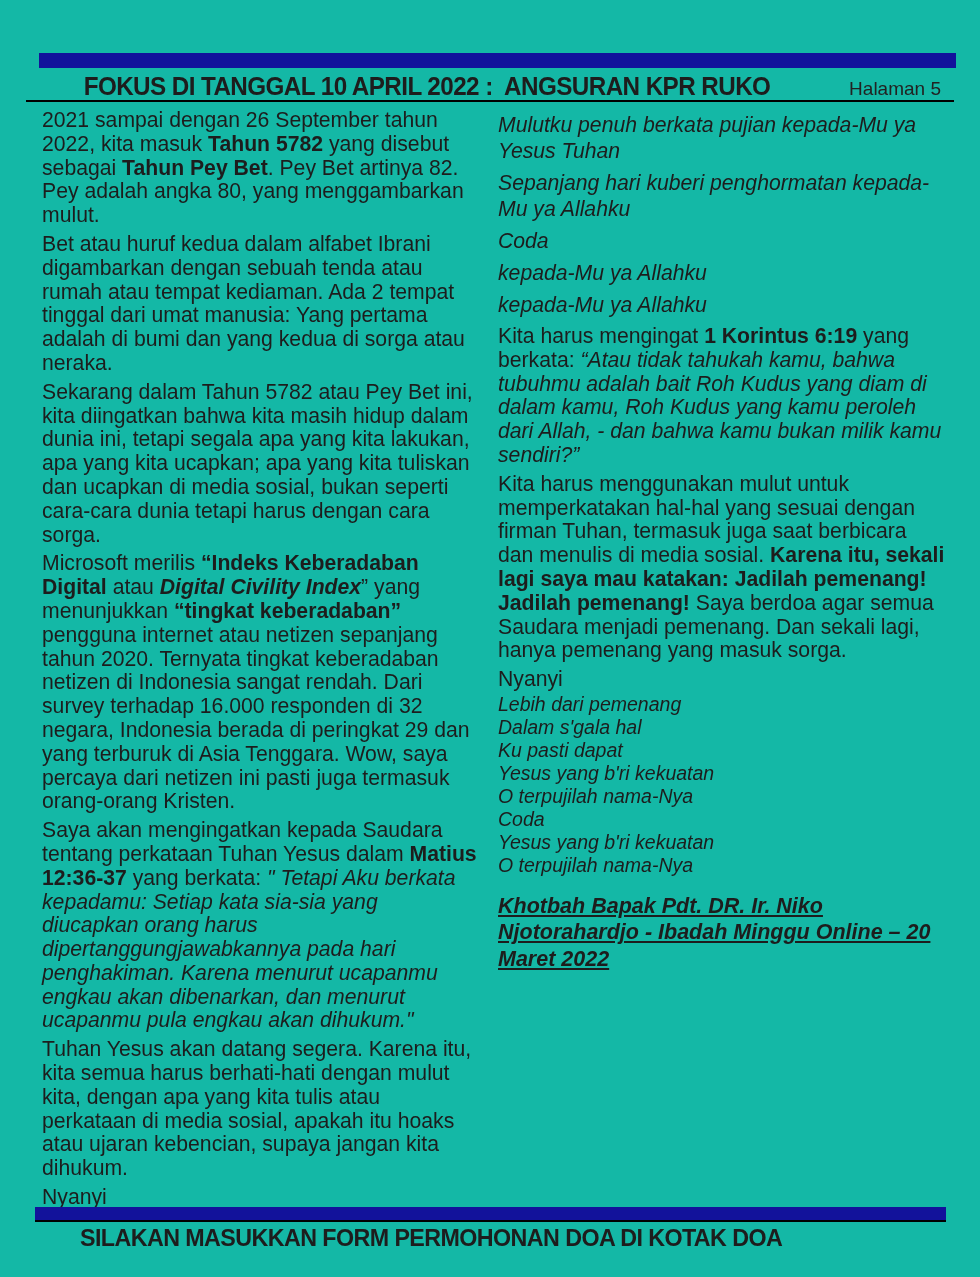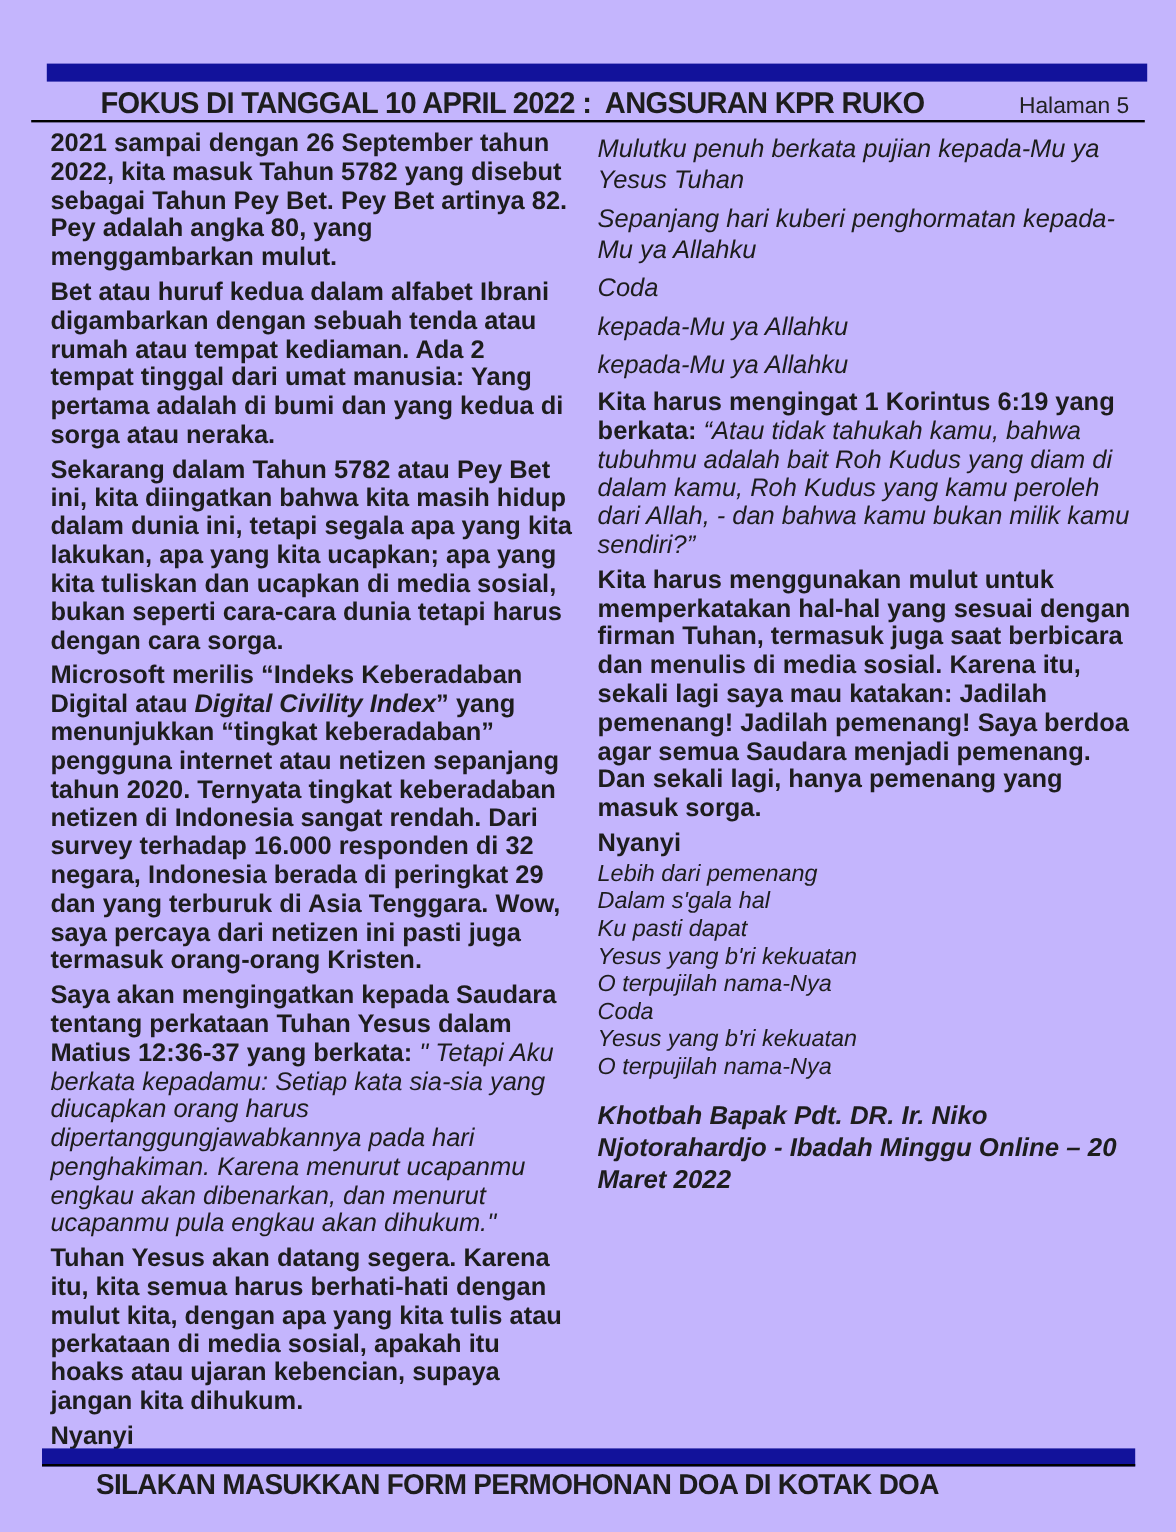--- a/index.html
+++ b/index.html
@@ -1,17 +1,17 @@
 <!DOCTYPE html>
 <html lang="id"><head>
 <meta charset="utf-8">
 <style>
   html,body{margin:0;padding:0;background:#ffffff;}
   .page{
-    position:relative;width:980px;height:1277px;background:#c4b5fd;overflow:hidden;
+    position:relative;width:980px;height:1277px;background:#14b8a6;overflow:hidden;
     font-family:"Liberation Sans","DejaVu Sans",sans-serif;color:#1d1d1d;
   }
   .top-bar{position:absolute;left:39px;top:53px;width:917px;height:15px;}
   .header-row{
     position:absolute;left:40px;top:72px;width:905px;height:30px;
     display:flex;justify-content:space-between;align-items:baseline;
   }
   .header-title{
     font-weight:bold;font-size:25px;letter-spacing:-0.6px;white-space:pre;
     padding-left:45px;transform:scaleX(0.97);transform-origin:left;
@@ -19,22 +19,22 @@
   .page-label{font-size:19px;color:#222;padding-right:4px;white-space:nowrap;margin-left:17px;}
   .header-rule{position:absolute;left:26px;top:100px;width:928px;height:2px;background:#000;}
   .col{position:absolute;top:108px;font-size:21.2px;line-height:23.8px;text-align:left;}
   .col-left{left:42px;width:437px;}
   .col-right{left:498px;width:447px;padding-top:4px;}
   .blk{margin:0;}
   .para{margin:0 0 5px 0;}
   .lyric{font-style:italic;margin:0 0 6px 0;line-height:26px;}
   .lyric-sm{font-style:italic;margin:0;font-size:19.5px;line-height:23px;}
   .label{margin:2px 0 2px 0;}
-  .credit{font-weight:bold;font-style:italic;margin:16px 0 0 0;font-size:21.5px;line-height:26.5px;}
-  .r-n{font-weight:bold;font-style:normal;}
+  .credit{font-weight:bold;font-style:italic;margin:16px 0 0 0;font-size:21.5px;line-height:26.5px;text-decoration:underline;}
+  .r-n{font-weight:normal;font-style:normal;}
   .r-b{font-weight:bold;}
   .r-i{font-style:italic;}
   .r-bi{font-weight:bold;font-style:italic;}
   .bottom-bar{position:absolute;left:35px;top:1207px;width:911px;height:13px;border-bottom:2px solid #000;}
   .footer-note{
     position:absolute;left:80px;top:1224px;width:880px;
     font-weight:bold;font-size:24px;letter-spacing:-0.6px;white-space:pre;
     transform:scaleX(0.97);transform-origin:left;
   }
 </style>

